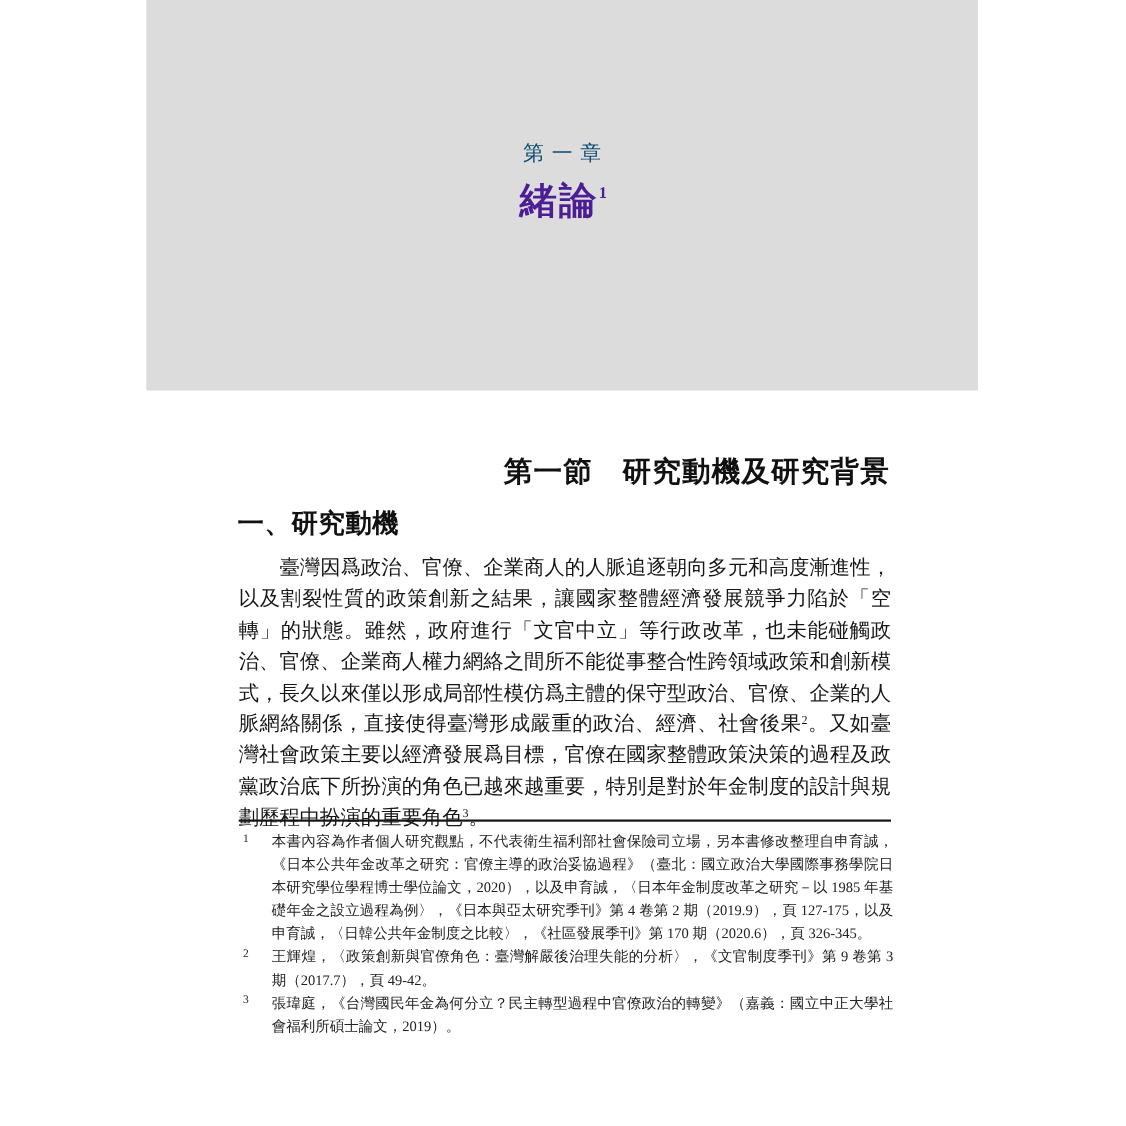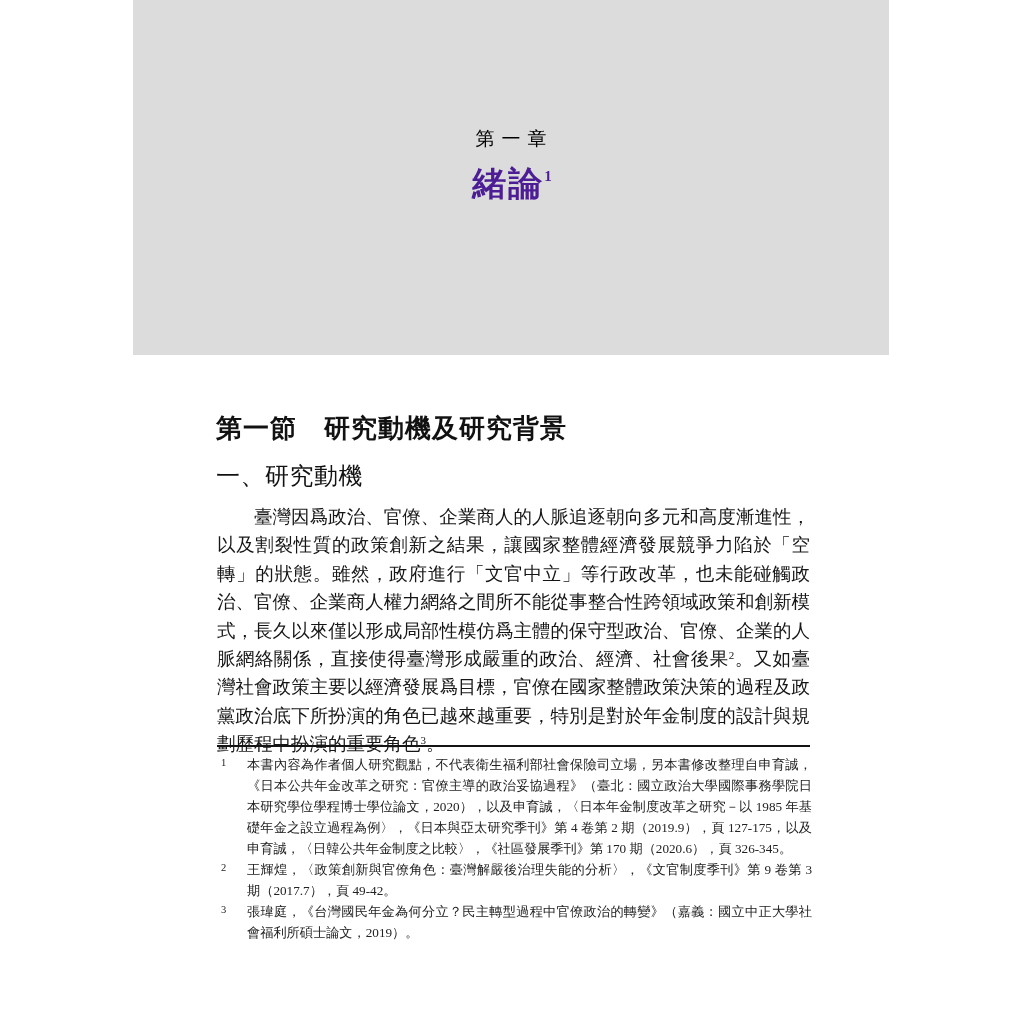--- a/index.html
+++ b/index.html
@@ -20,46 +20,46 @@
   }
   
   .chapter-band{
     position:absolute;left:133px;top:0;width:756px;height:355px;
     background:var(--band);text-align:center;
   }
   .chapter-number{
     margin-top:126px;
     font-family:Liberation Serif, serif;
     font-size:19px;letter-spacing:7px;padding-left:7px;
-    color:#000000;
+    color:#0c4a6e;
   }
   .chapter-title-row{
     margin-top:13px;
     font-family:"Liberation Sans","DejaVu Sans",sans-serif;
     font-weight:900;font-size:34px;letter-spacing:2px;padding-left:2px;
     color:#4c1d95;line-height:1.1;
   }
   .chapter-title-row sup{
     font-size:15px;font-weight:700;
     font-family:"Liberation Serif","DejaVu Serif",serif;
     vertical-align:14px;letter-spacing:0;
   }
   
   .section-heading{
     position:absolute;top:411px;left:216px;width:593px;margin:0;
-    text-align:left;
+    text-align:right;
     font-family:"Liberation Sans","DejaVu Sans",sans-serif;
     font-weight:700;font-size:26px;letter-spacing:1px;
     color:#111;
   }
   
   .subsection-heading{
     position:absolute;top:460px;left:216px;margin:0;
     font-family:"Liberation Sans","DejaVu Sans",sans-serif;
-    font-weight:400;font-size:24px;letter-spacing:0.5px;
+    font-weight:700;font-size:24px;letter-spacing:0.5px;
     color:#111;
   }
   
   .body-text{
     position:absolute;top:503px;left:217px;width:593px;margin:0;
     font-size:18.5px;line-height:28.4px;
     text-align:justify;text-justify:inter-ideograph;
     text-indent:2em;
     color:#161616;
   }

